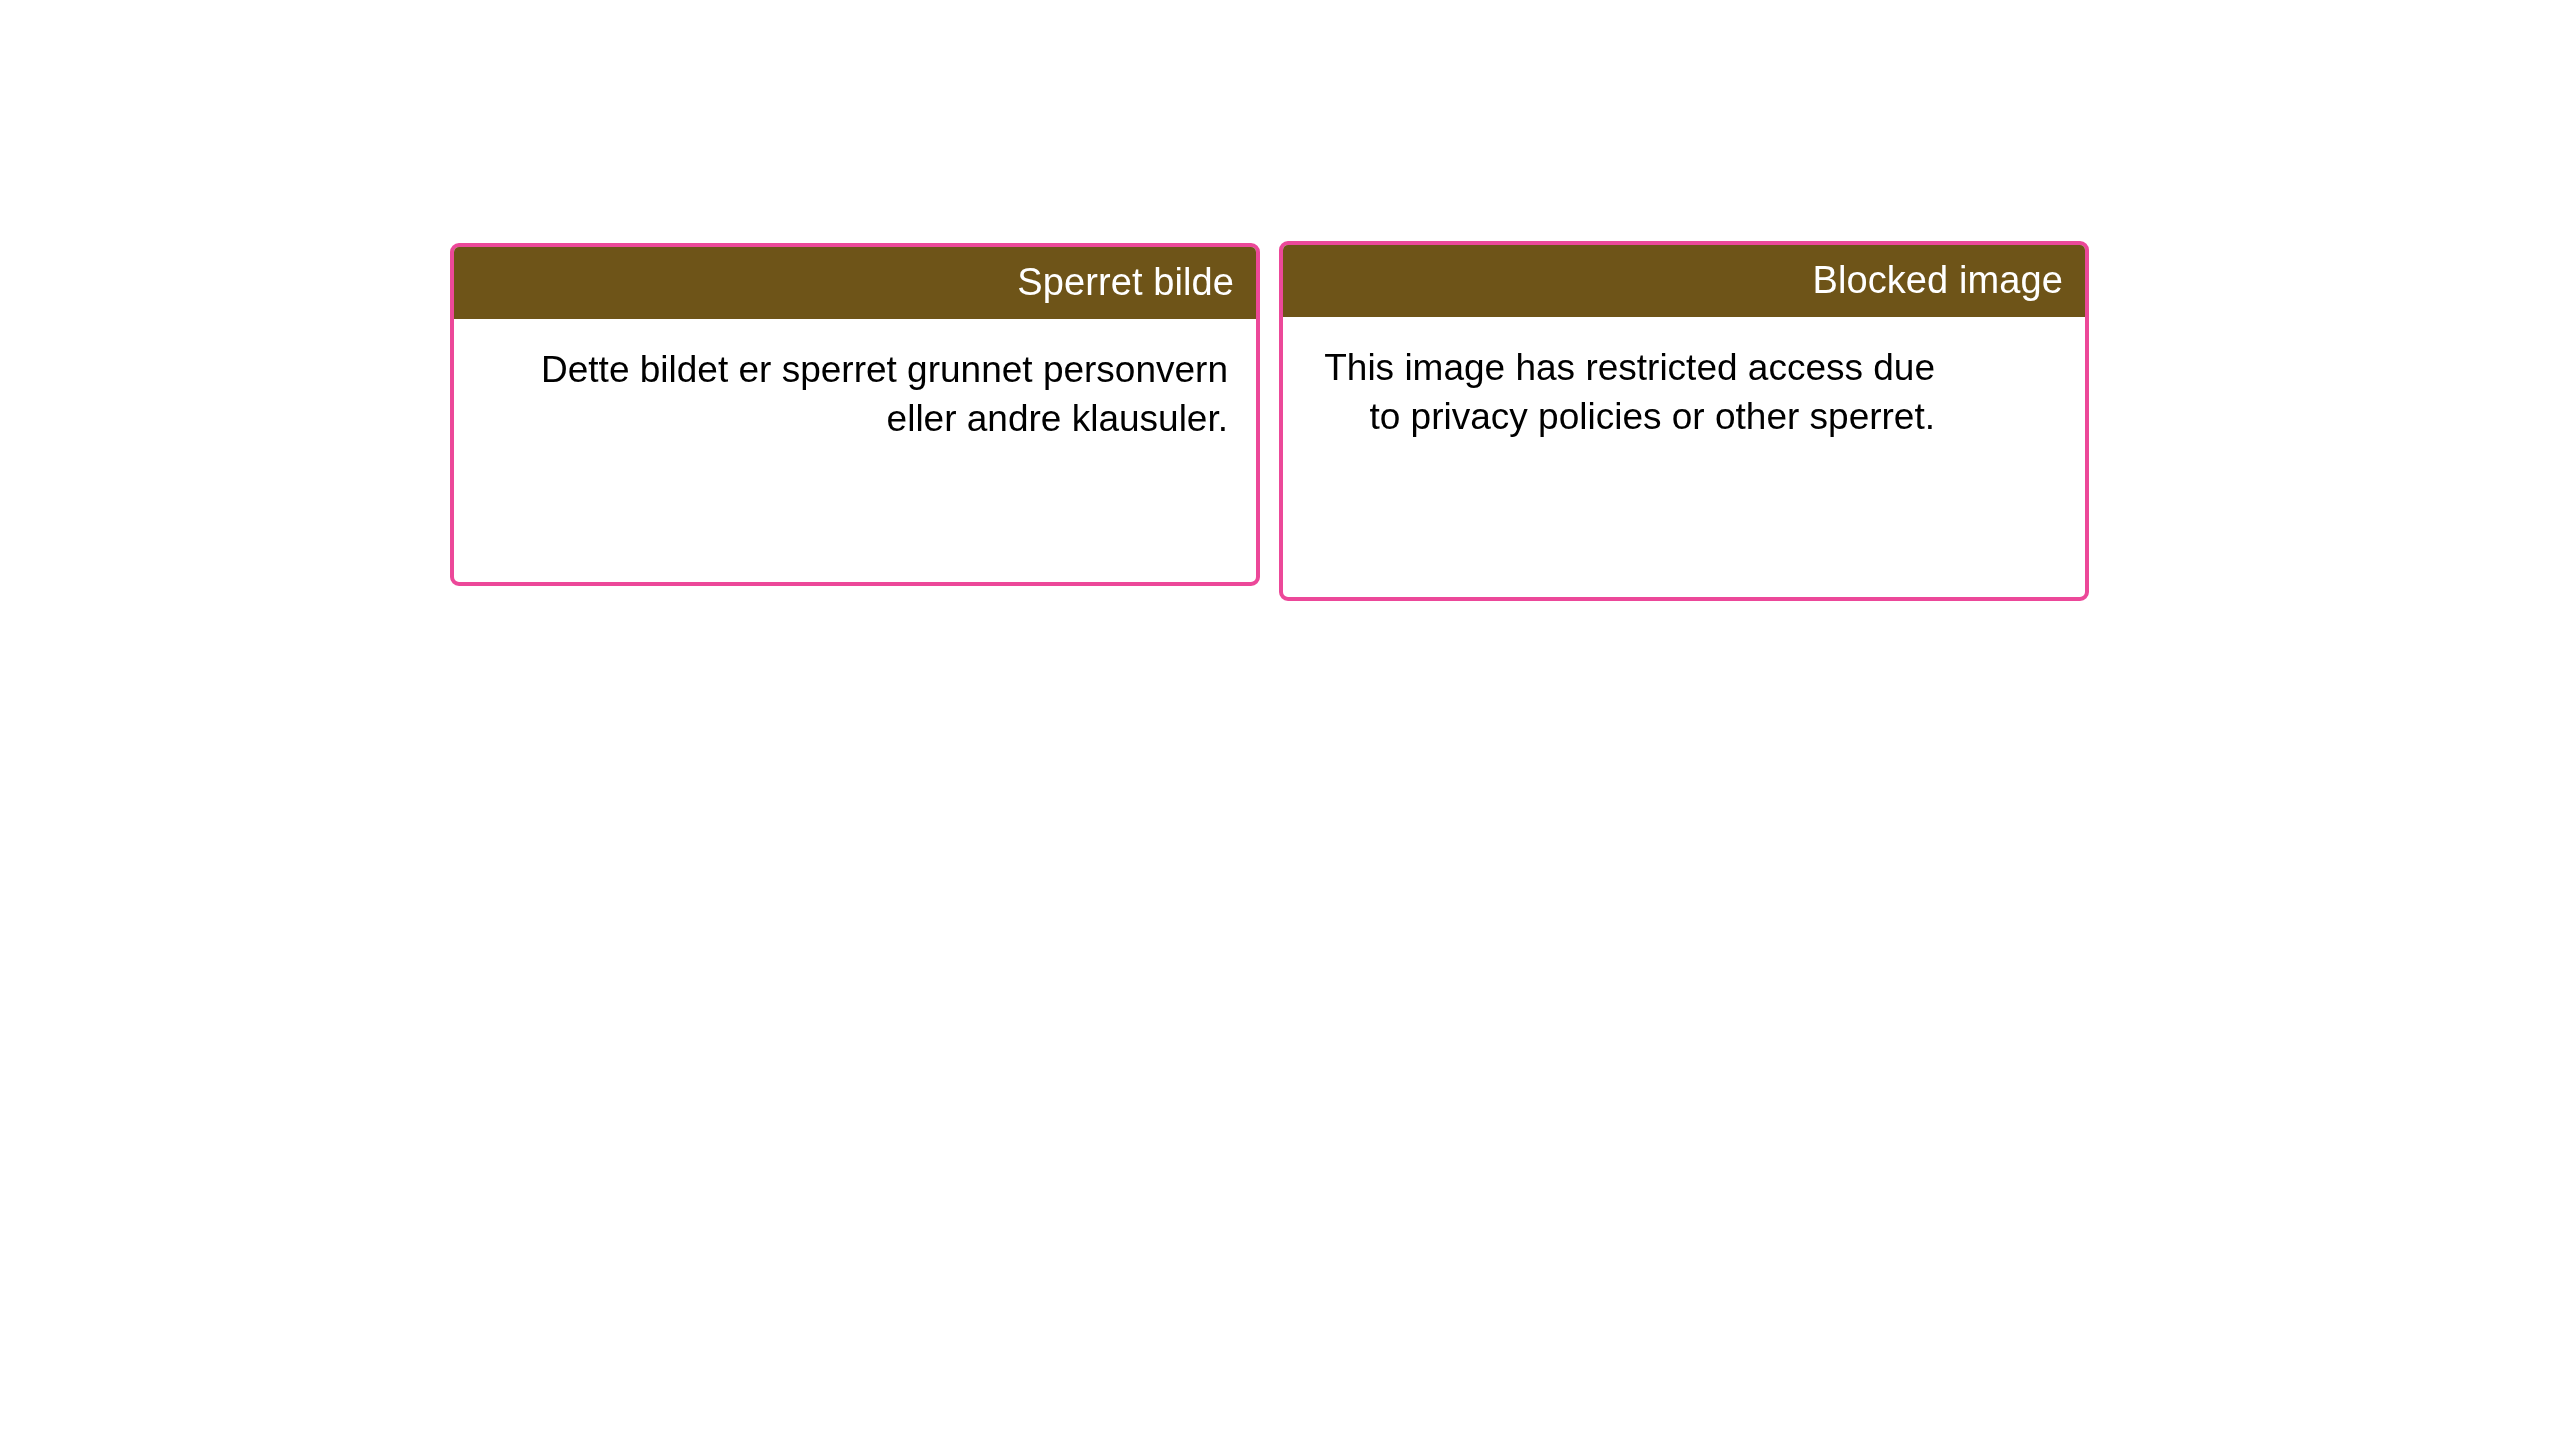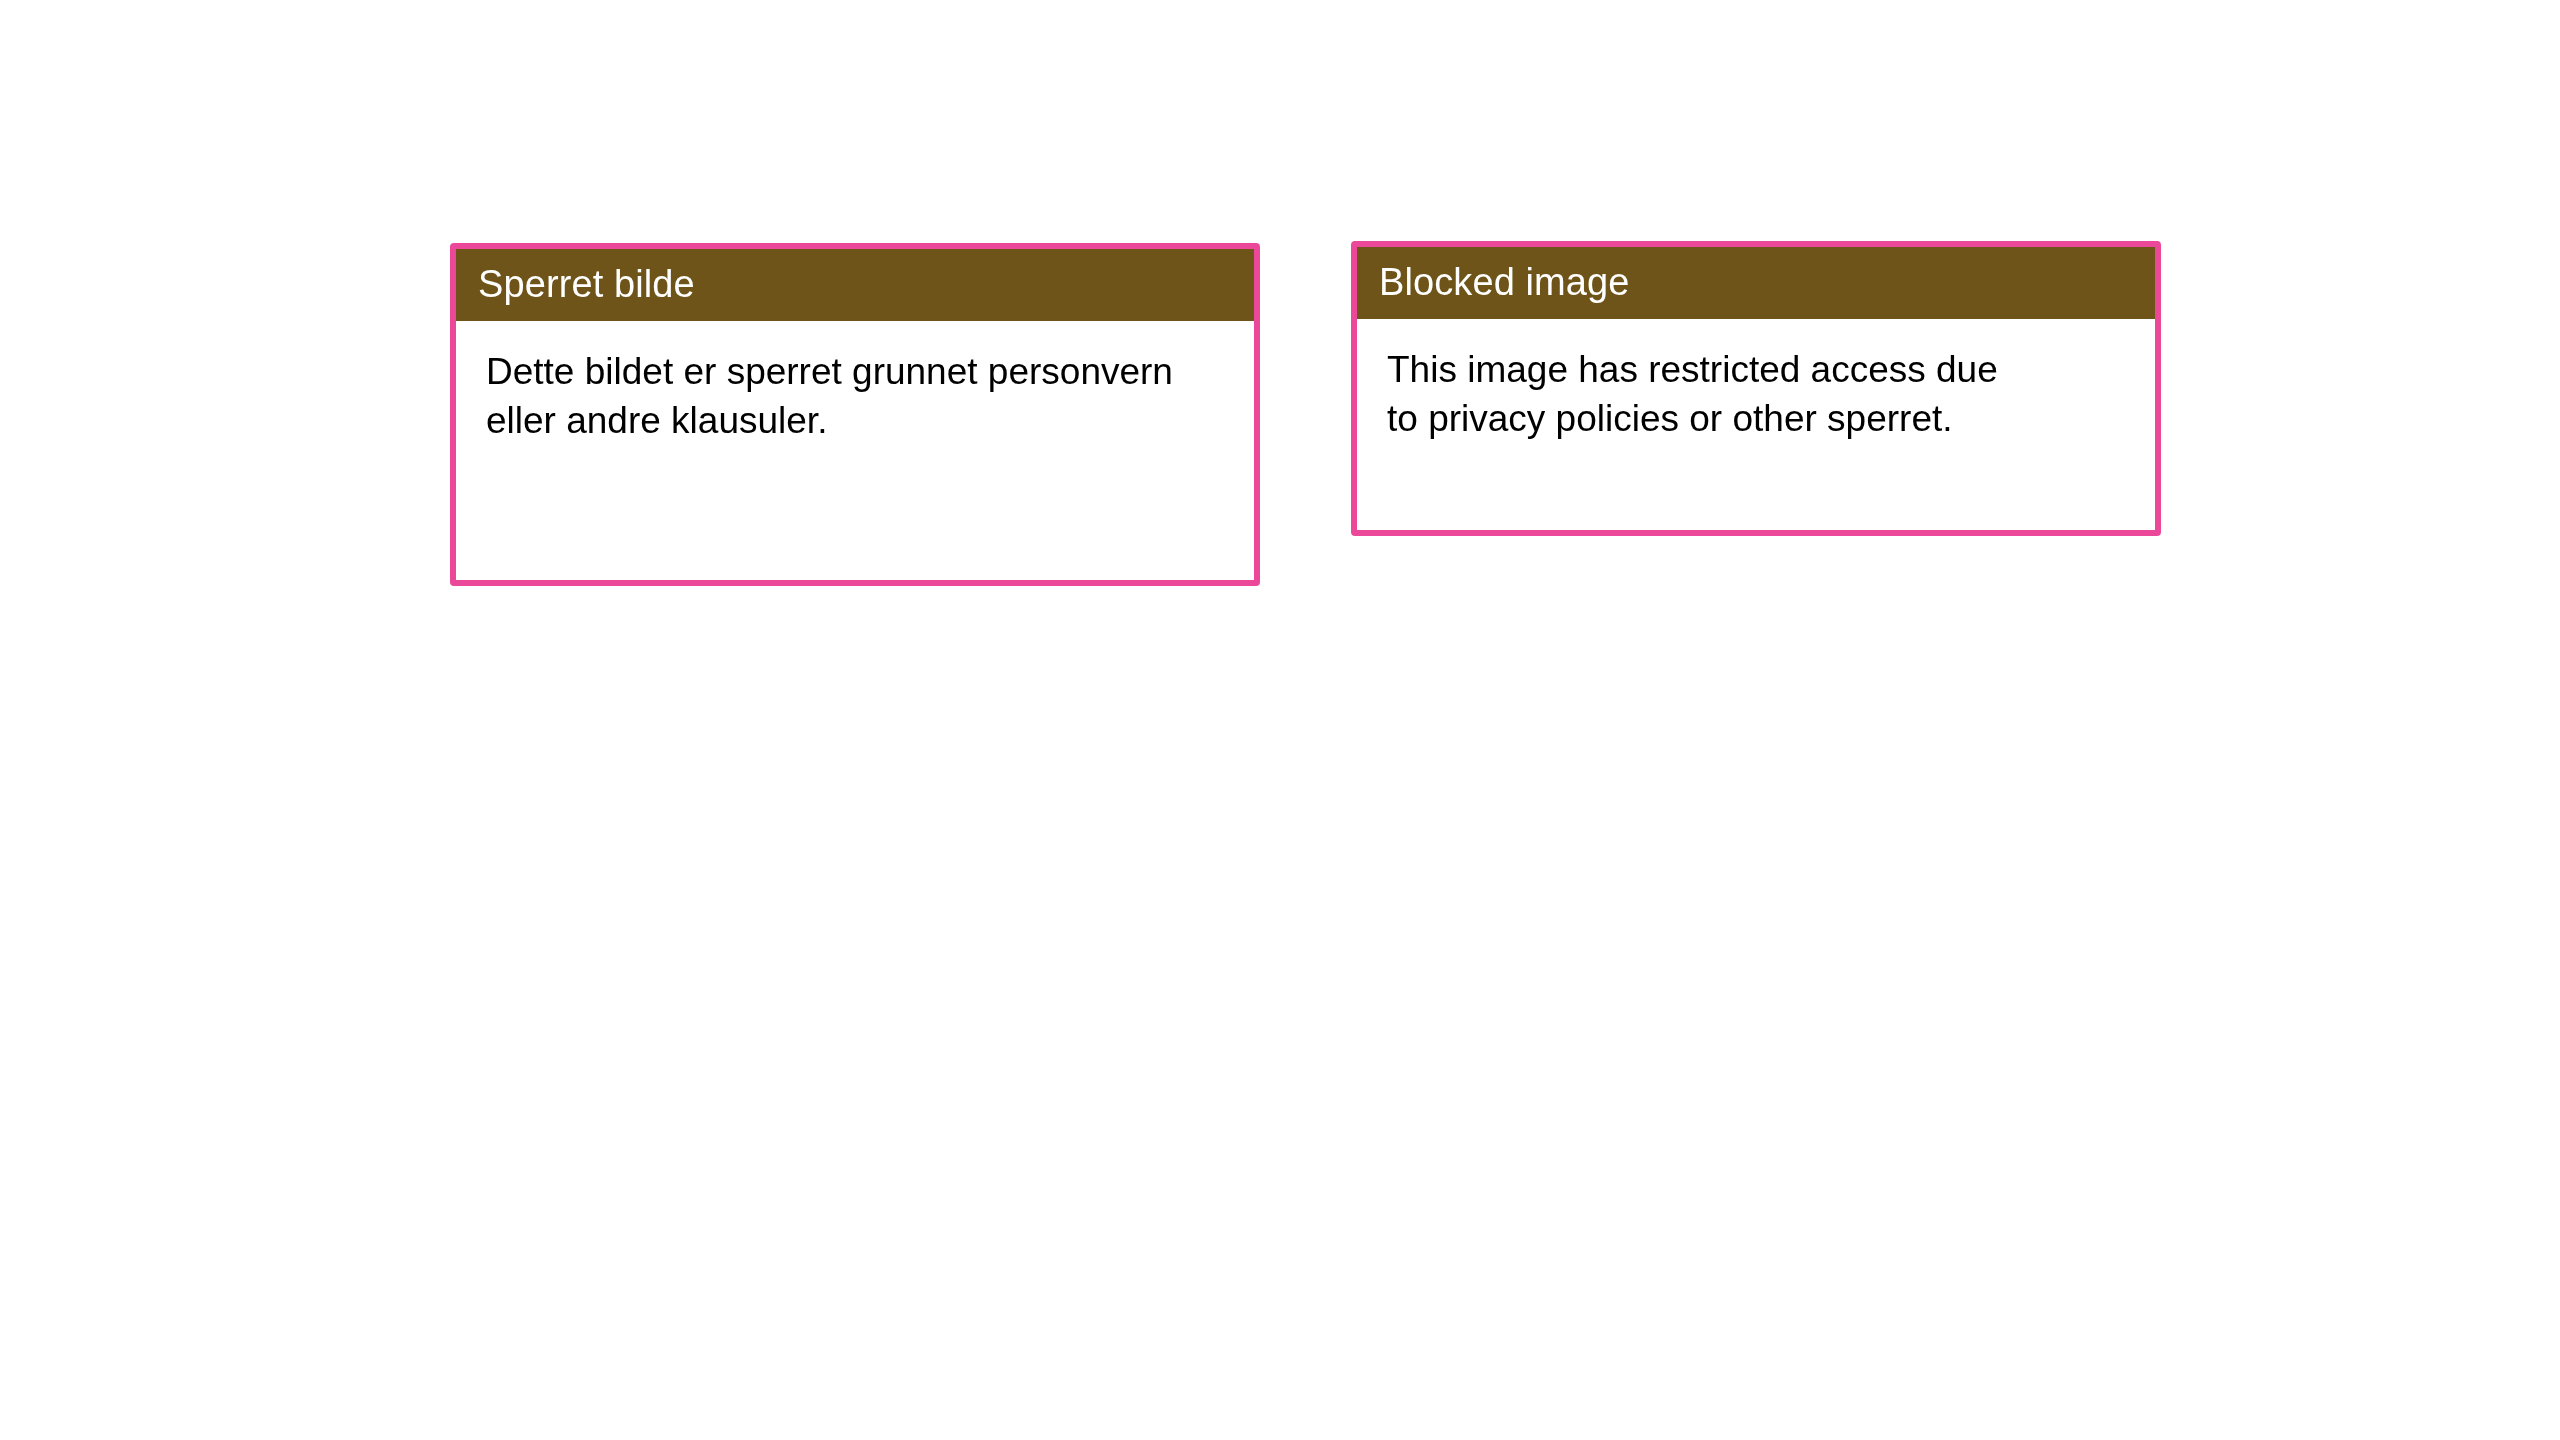--- a/index.html
+++ b/index.html
@@ -18,23 +18,24 @@
     position: relative;
     width: 2560px;
     height: 1440px;
     background: #ffffff;
   }
 
   .notice-card {
     position: absolute;
     box-sizing: border-box;
     background: #ffffff;
-    border: 6px solid #ec4899;
-    border-radius: 4px;
+    border: 4px solid #ec4899;
+    border-radius: 9px;
     overflow: hidden;
+    text-align: right;
   }
 
   .notice-card .card-header {
     box-sizing: border-box;
     background: #6e5418;
     color: #ffffff;
     font-size: 38px;
     line-height: 1.0;
     padding: 16px 22px 18px 22px;
     letter-spacing: 0.1px;
@@ -56,24 +57,24 @@
   
   #card-no {
     left: 450px;
     top: 243px;
     width: 810px;
     height: 343px;
   }
 
   
   #card-en {
-    left: 1351px;
+    left: 1279px;
     top: 241px;
     width: 810px;
-    height: 295px;
+    height: 360px;
   }
   #card-en .card-body {
     max-width: 680px;
   }
 </style>
 </head>
 <body>
 
 <div class="canvas">
 

